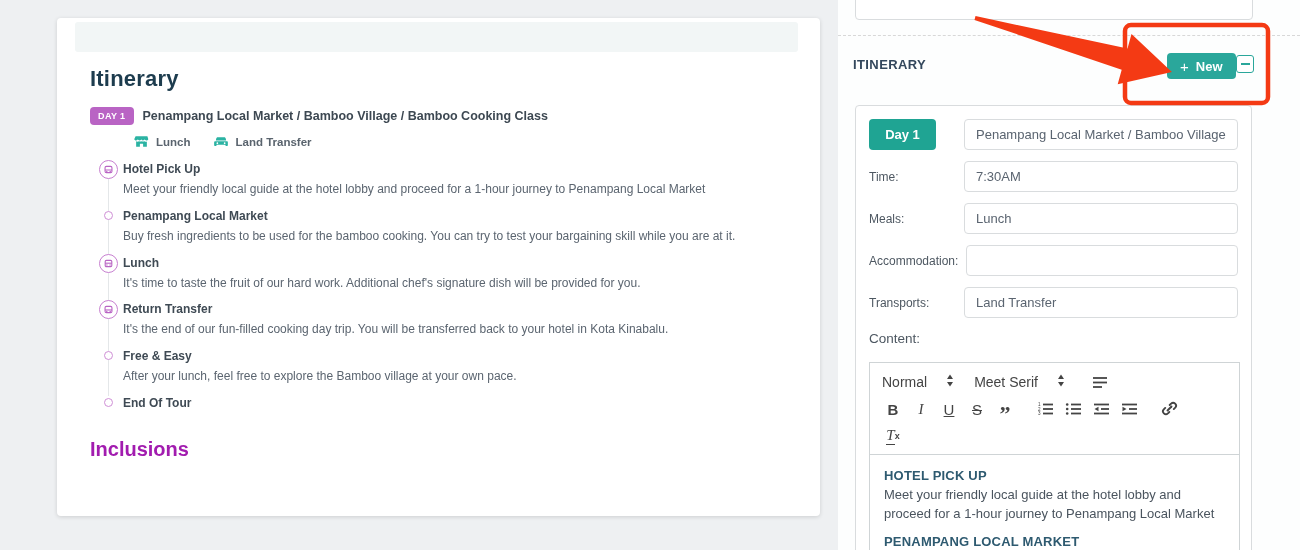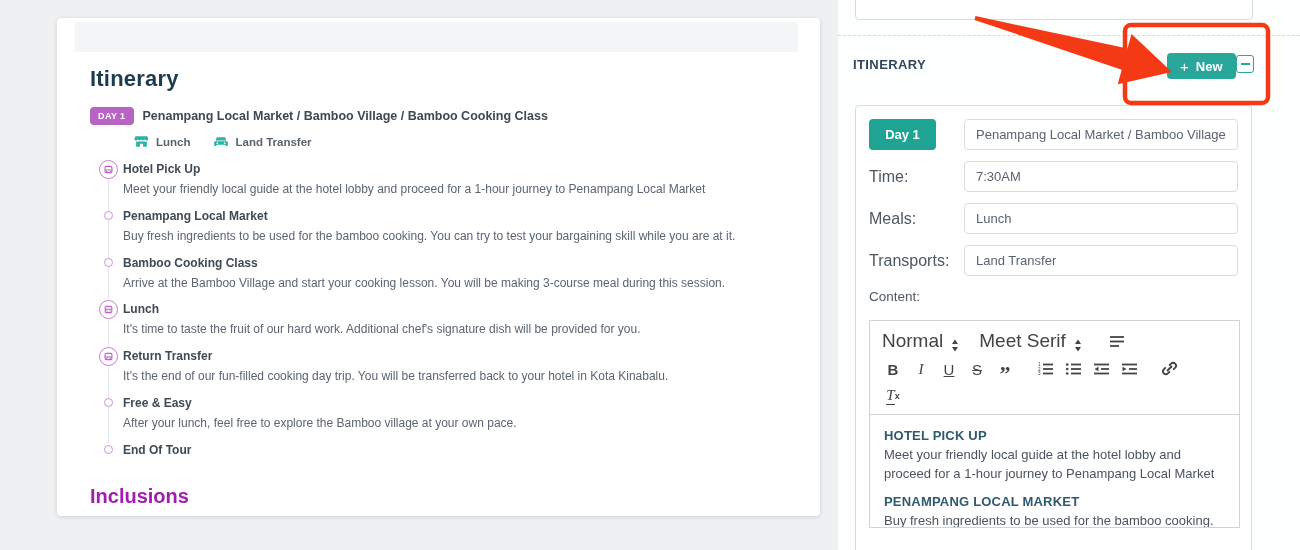--- a/index.html
+++ b/index.html
@@ -46,35 +46,35 @@
              font-family:"Liberation Sans", sans-serif; }
   .new-btn .plus { font-size:15px; font-weight:400; line-height:1; }
   .collapse-btn { position:absolute; left:398px; top:55px; width:18px; height:18px; background:#fff;
                   border:1.5px solid #2aa79b; border-radius:3px; display:flex; align-items:center;
                   justify-content:center; cursor:pointer; }
   .collapse-btn .bar { width:9px; height:2px; background:#2aa79b; }
 
   .form-card { position:absolute; left:17px; top:105px; width:397px; height:480px;
                background:#fff; border:1px solid #d9dcde; border-radius:4px; padding:13px; }
   .f-row { display:flex; align-items:center; margin-bottom:11px; }
-  .f-label { min-width:95px; font-size:16px; color:#4d5761; padding-right:8px; }
+  .f-label { min-width:95px; font-size:12px; color:#4d5761; padding-right:8px; }
   .f-input { flex:1; height:31px; border:1px solid #d9dcde; border-radius:4px; padding:0 11px;
              font-size:13px; color:#5a6470; font-family:"Liberation Sans", sans-serif;
              background:#fff; outline:none; min-width:0; }
   .day-btn { width:67px; height:31px; background:#1fa493; border:none; border-radius:4px;
              color:#fff; font-size:13px; font-weight:600; cursor:pointer;
              font-family:"Liberation Sans", sans-serif; }
   .day-slot { min-width:95px; }
   .content-label { font-size:13.5px; color:#4d5761; margin:13px 0 16px; }
 
   .editor { border:1px solid #cfd4d6; border-radius:0; width:371px; }
   .toolbar { padding:9px 12px 8px; border-bottom:1px solid #cfd4d6; color:#444; }
   .tb-row { display:flex; align-items:center; margin-bottom:7px; }
   .tb-row:last-child { margin-bottom:0; }
-  .picker { display:flex; align-items:flex-end; gap:8px; font-size:19px; color:#444; cursor:pointer; }
+  .picker { display:flex; align-items:flex-start; gap:19px; font-size:14px; color:#444; cursor:pointer; }
   .picker-normal { margin-right:20px; }
   .picker-font { margin-right:24px; }
   .tbtn { display:flex; align-items:center; justify-content:center; width:22px; height:20px;
           margin-right:6px; cursor:pointer; color:#444; }
   .tbtn.gap { margin-left:12px; }
   .tb-b { font-weight:700; font-size:15px; }
   .tb-i { font-style:italic; font-family:"Liberation Serif", serif; font-size:15px; }
   .tb-u { text-decoration:underline; font-size:15px; }
   .tb-s { text-decoration:line-through; font-size:15px; }
   .tb-q { font-family:"Liberation Serif", serif; font-size:22px; font-weight:700; line-height:0; padding-top:10px; }
@@ -146,25 +146,20 @@
             <div class="tl-title">Hotel Pick Up</div>
             <div class="tl-desc">Meet your friendly local guide at the hotel lobby and proceed for a 1-hour journey to Penampang Local Market</div>
           </div>
 
           <div class="tl-item">
             <span class="tl-dot"></span>
             <div class="tl-title">Penampang Local Market</div>
             <div class="tl-desc">Buy fresh ingredients to be used for the bamboo cooking. You can try to test your bargaining skill while you are at it.</div>
           </div>
 
-          <div class="tl-item">
-            <span class="tl-dot"></span>
-            <div class="tl-title">Bamboo Cooking Class</div>
-            <div class="tl-desc">Arrive at the Bamboo Village and start your cooking lesson. You will be making 3-course meal during this session.</div>
-          </div>
 
           <div class="tl-item">
             <span class="tl-big">
               <svg width="11" height="11" viewBox="0 0 14 14">
                   <g fill="none" stroke="#b964c4" stroke-width="1.4">
                     <rect x="2.8" y="3" width="8.4" height="8" rx="1.5"></rect>
                     <line x1="2.8" y1="6.6" x2="11.2" y2="6.6"></line>
                   </g>
                   <circle cx="5" cy="9" r=".9" fill="#b964c4"></circle>
                   <circle cx="9" cy="9" r=".9" fill="#b964c4"></circle>
@@ -234,20 +229,24 @@
       <div class="f-row">
         <span class="f-label">Time:</span>
         <input class="f-input" type="text" value="7:30AM" style="">
       </div>
 
       <div class="f-row">
         <span class="f-label">Meals:</span>
         <input class="f-input" type="text" value="Lunch" style="">
       </div>
 
+      <div class="f-row">
+        <span class="f-label">Accommodation:</span>
+        <input class="f-input" type="text" value="" style="">
+      </div>
 
       <div class="f-row">
         <span class="f-label">Transports:</span>
         <input class="f-input" type="text" value="Land Transfer" style="">
       </div>
 
       <div class="content-label">Content:</div>
 
       <div class="editor">
         <div class="toolbar">

